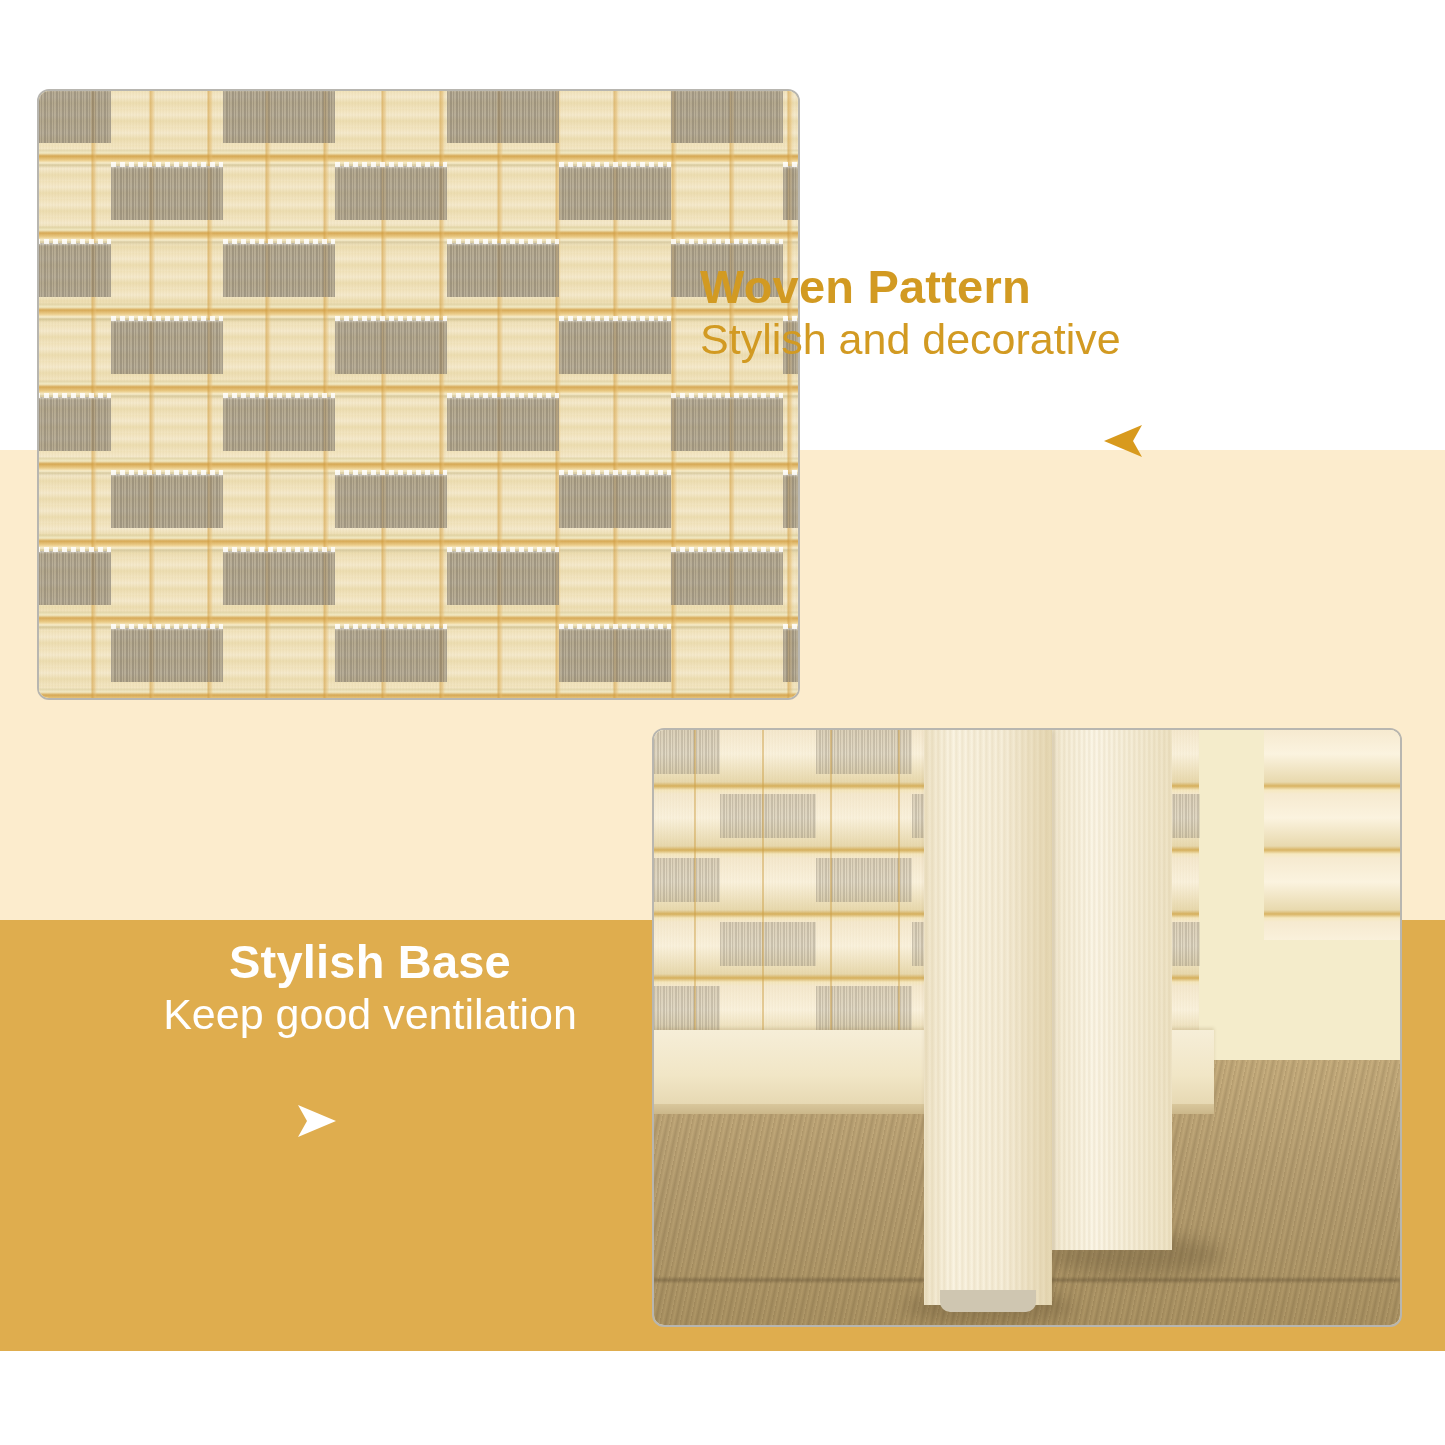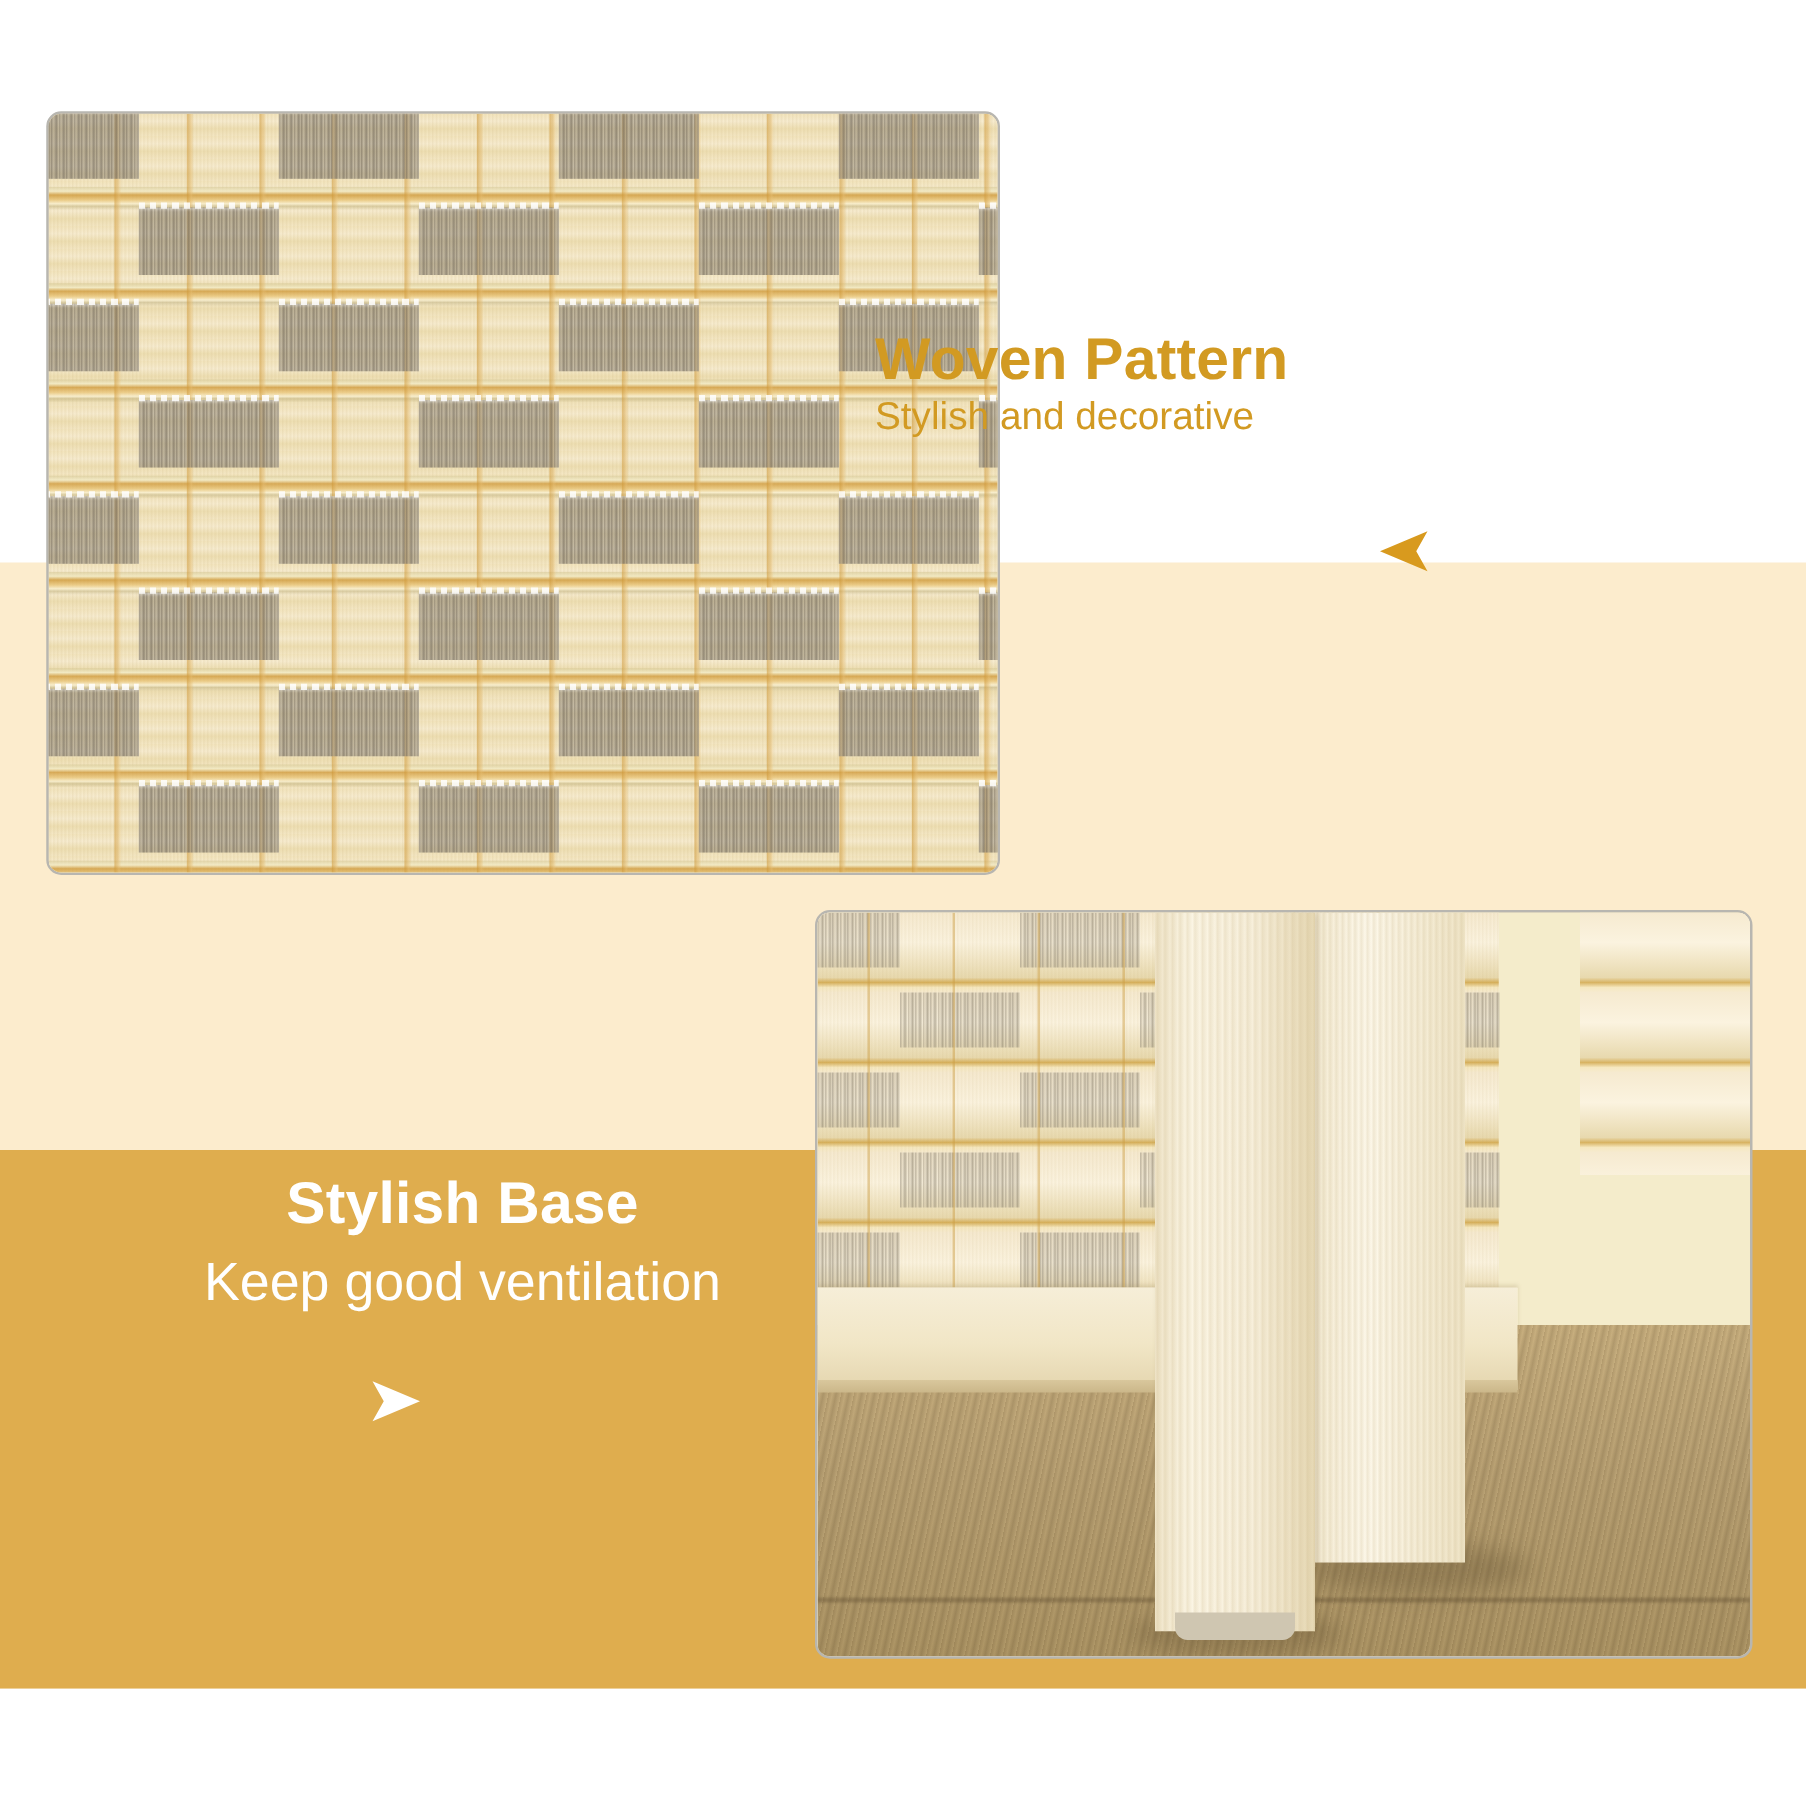--- a/index.html
+++ b/index.html
@@ -160,27 +160,27 @@
   .leg-shadow{position:absolute;left:390px;top:505px;width:180px;height:40px;
     background:rgba(90,72,42,.30);filter:blur(9px);border-radius:50%;}
   .leg-shadow2{position:absolute;left:250px;top:560px;width:170px;height:34px;
     background:rgba(90,72,42,.28);filter:blur(8px);border-radius:50%;}
 
   
   .txt-woven{position:absolute;left:700px;top:262px;width:670px;}
   .txt-woven .title{
     font-size:47px;line-height:1.05;color:#d29a22;font-weight:700;letter-spacing:.2px;}
   .txt-woven .sub{
-    font-size:31px;line-height:1.15;color:#d29a22;font-weight:300;margin-top:4px;}
+    font-size:43px;line-height:1.15;color:#d29a22;font-weight:300;margin-top:4px;}
 
   .txt-base{position:absolute;left:30px;top:937px;width:680px;text-align:center;}
   .txt-base .title{
     font-size:47px;line-height:1.05;color:#ffffff;font-weight:700;letter-spacing:.2px;}
   .txt-base .sub{
-    font-size:43px;line-height:1.15;color:#ffffff;font-weight:300;margin-top:16px;}
+    font-size:43px;line-height:1.15;color:#ffffff;font-weight:300;margin-top:4px;}
 
   
   .arrow{position:absolute;}
   .arrow svg{display:block;}
   #arrow-left{left:1102px;top:424px;}
   #arrow-right{left:296px;top:1104px;}
 </style>
 </head>
 <body>
 

